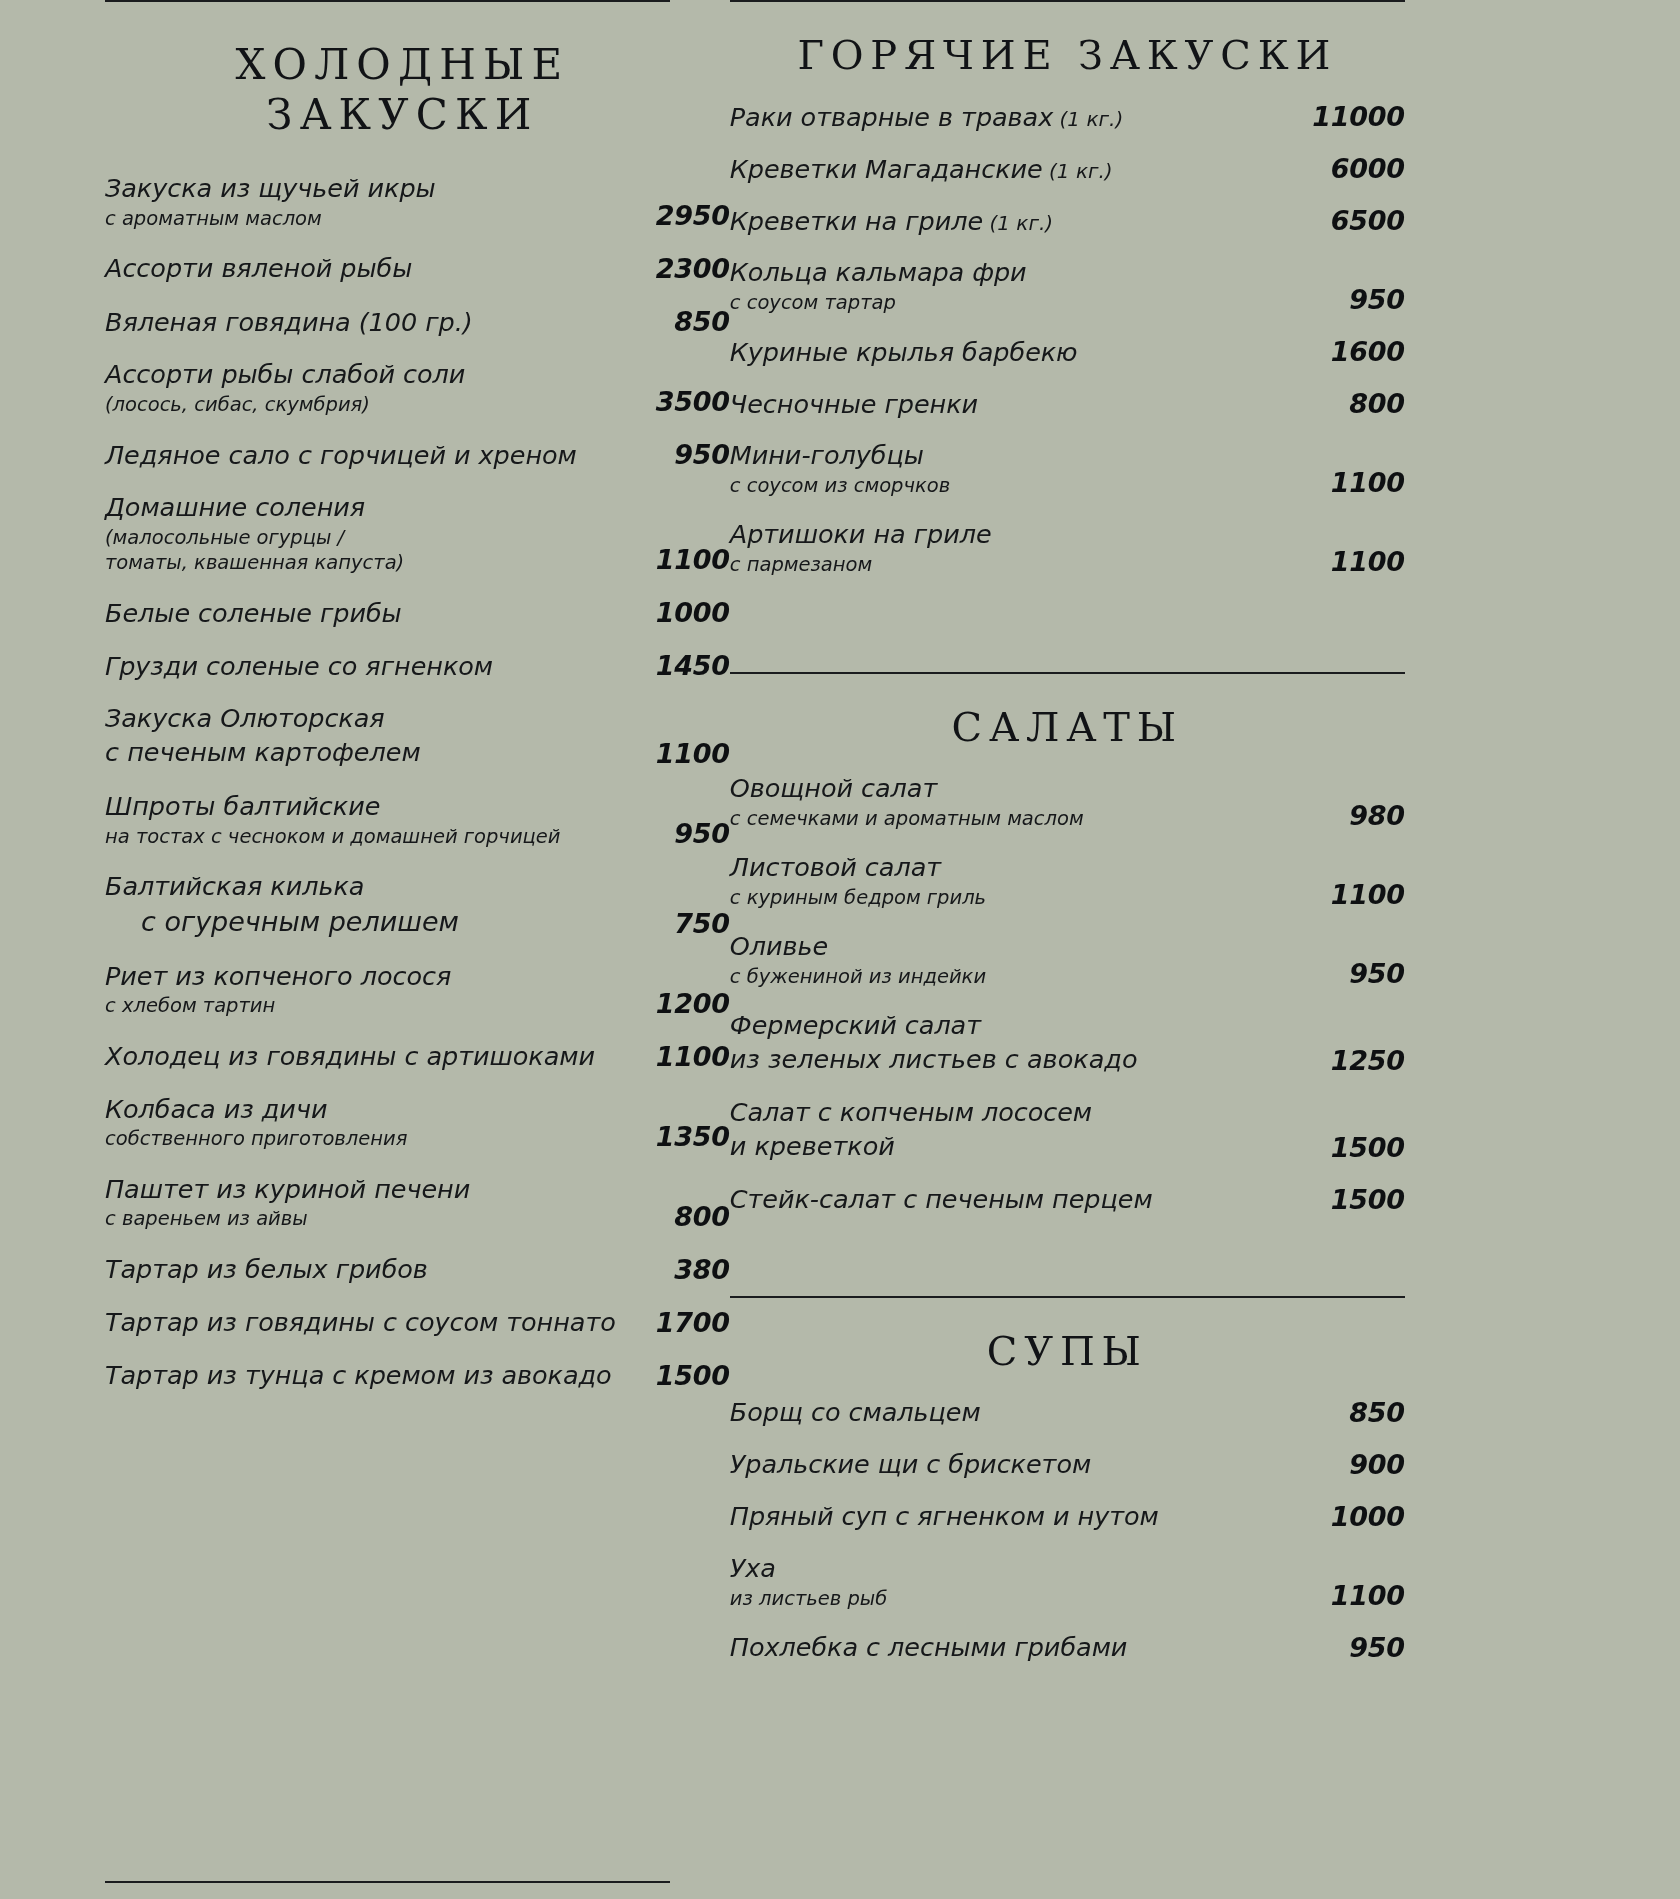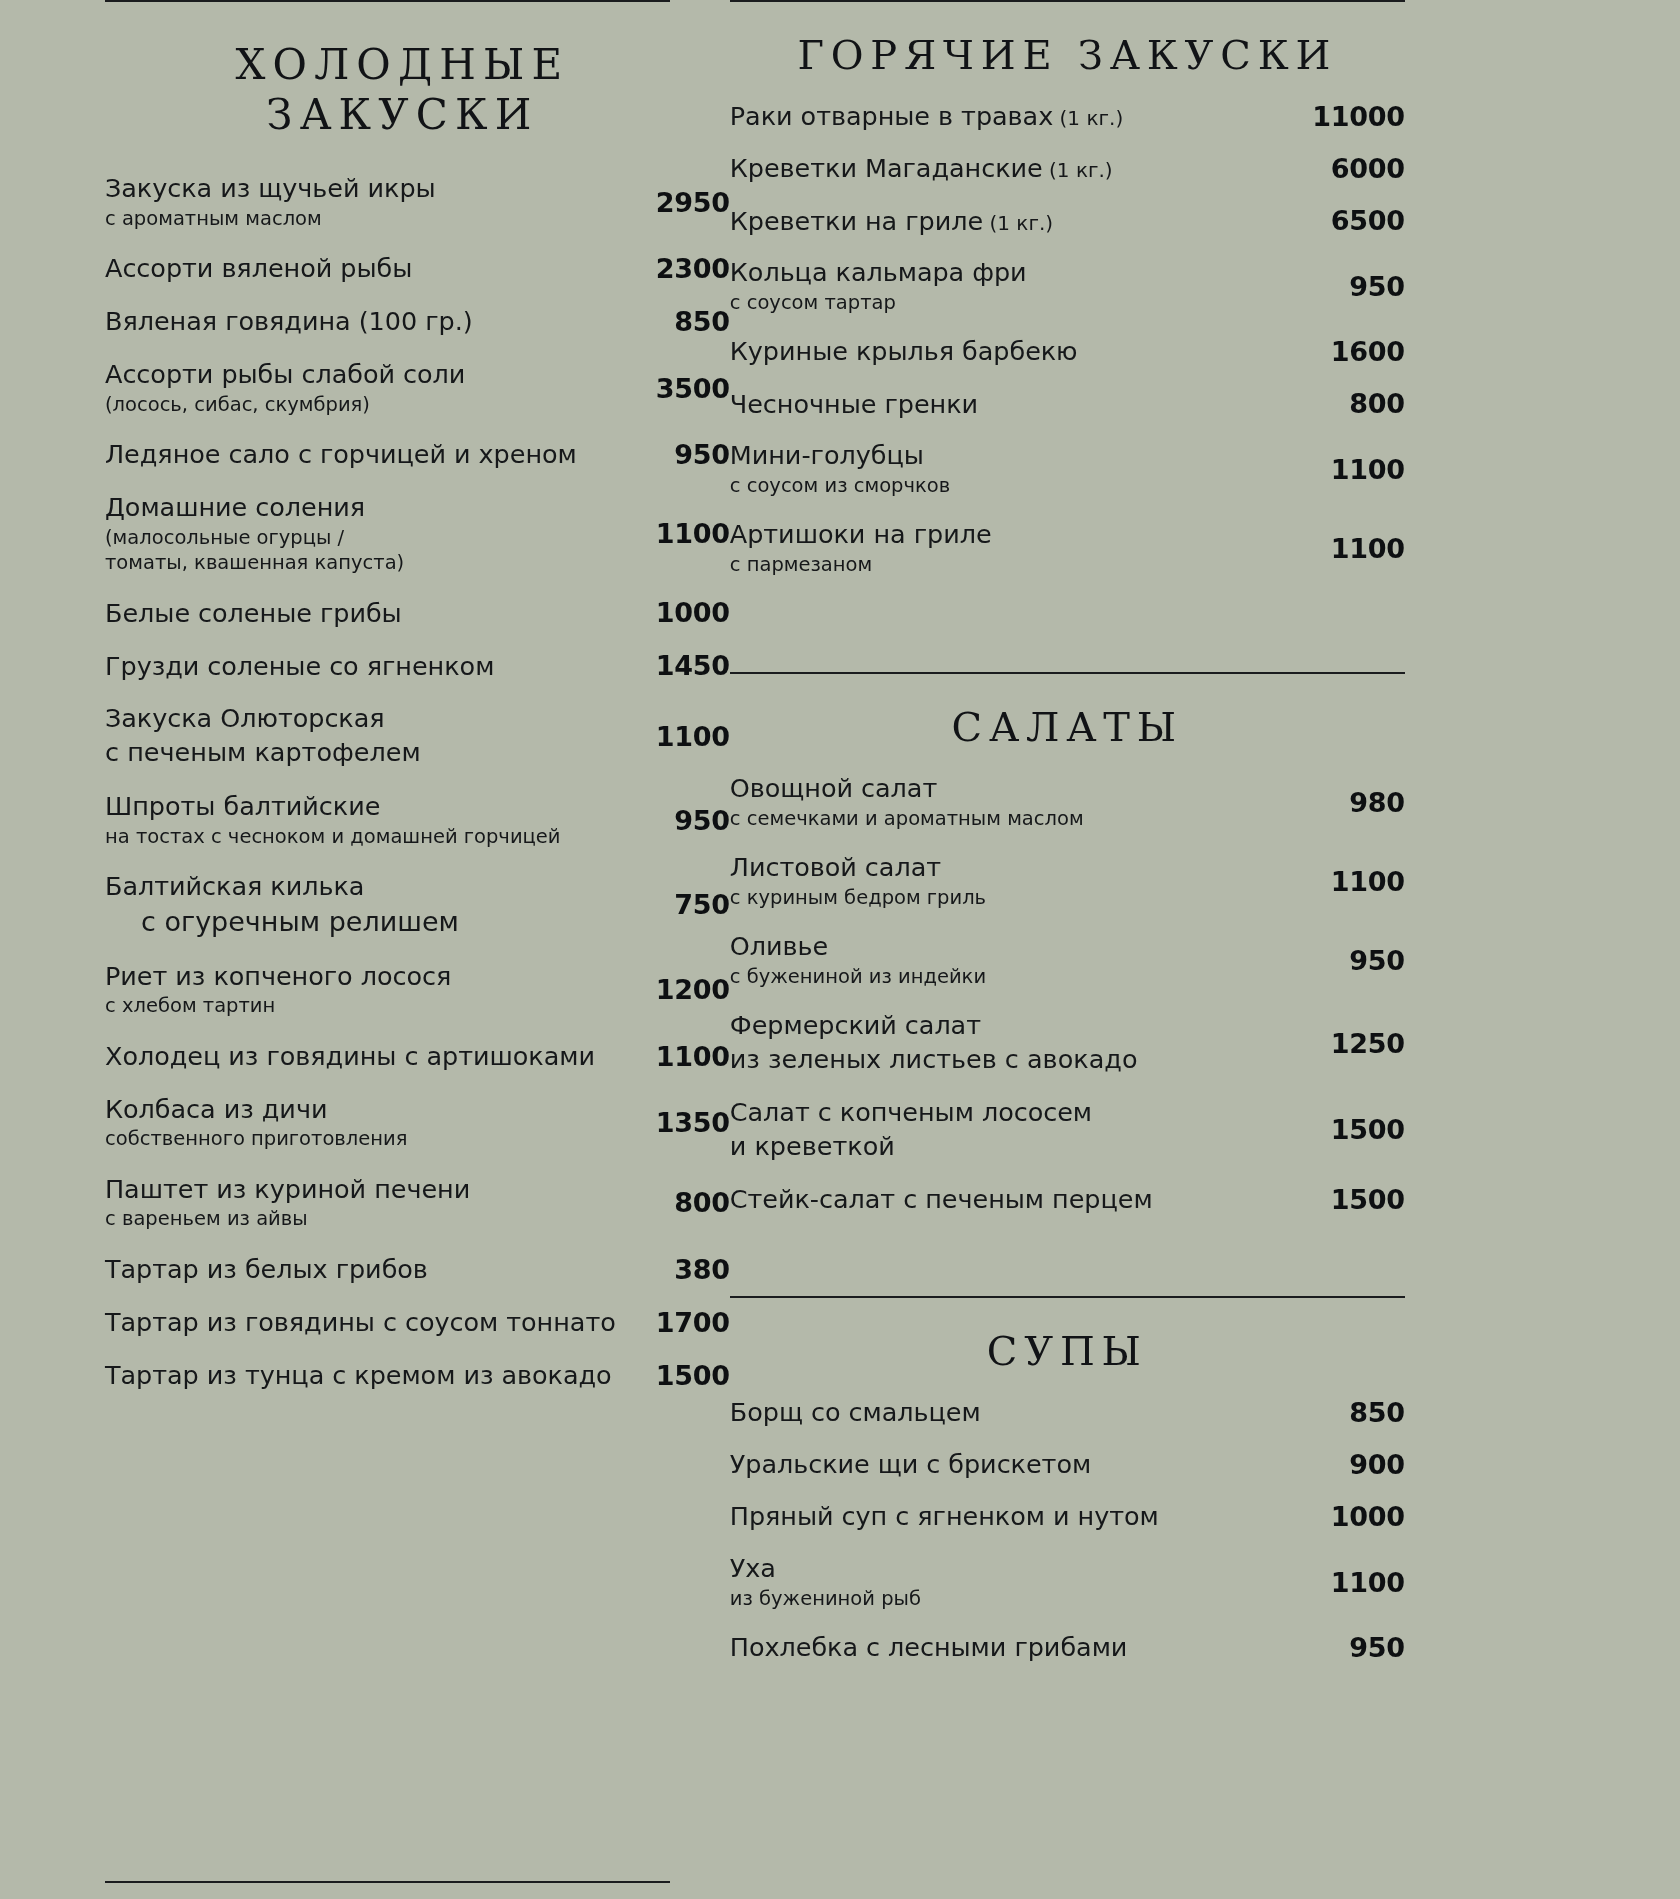--- a/index.html
+++ b/index.html
@@ -58,23 +58,24 @@
     font-size: 40px;
     text-align: center;
     padding: 30px 0 0 0;
   }
 
   
   .menu-list { margin-top: 26px; }
 
   .menu-row {
     display: flex;
-    align-items: center;
+    align-items: flex-end;
     justify-content: space-between;
     margin-bottom: 24px;
+    font-style: italic;
   }
   .menu-row:last-child { margin-bottom: 0; }
 
   .row-text { flex: 1 1 auto; padding-right: 18px; }
 
   .item-name {
     font-size: 25.5px;
     font-weight: 400;
     line-height: 1.2;
     letter-spacing: -0.002em;
@@ -387,21 +388,21 @@
         </div>
         <div class="menu-row">
           <div class="row-text">
             <div class="item-name">Пряный суп с ягненком и нутом</div>
           </div>
           <div class="item-price">1000</div>
         </div>
         <div class="menu-row">
           <div class="row-text">
             <div class="item-name">Уха</div>
-            <div class="item-desc">из бужениной рыб</div>
+            <div class="item-desc">из листьев рыб</div>
           </div>
           <div class="item-price">1100</div>
         </div>
         <div class="menu-row">
           <div class="row-text">
             <div class="item-name">Похлебка с лесными грибами</div>
           </div>
           <div class="item-price">950</div>
         </div>
       </div>

